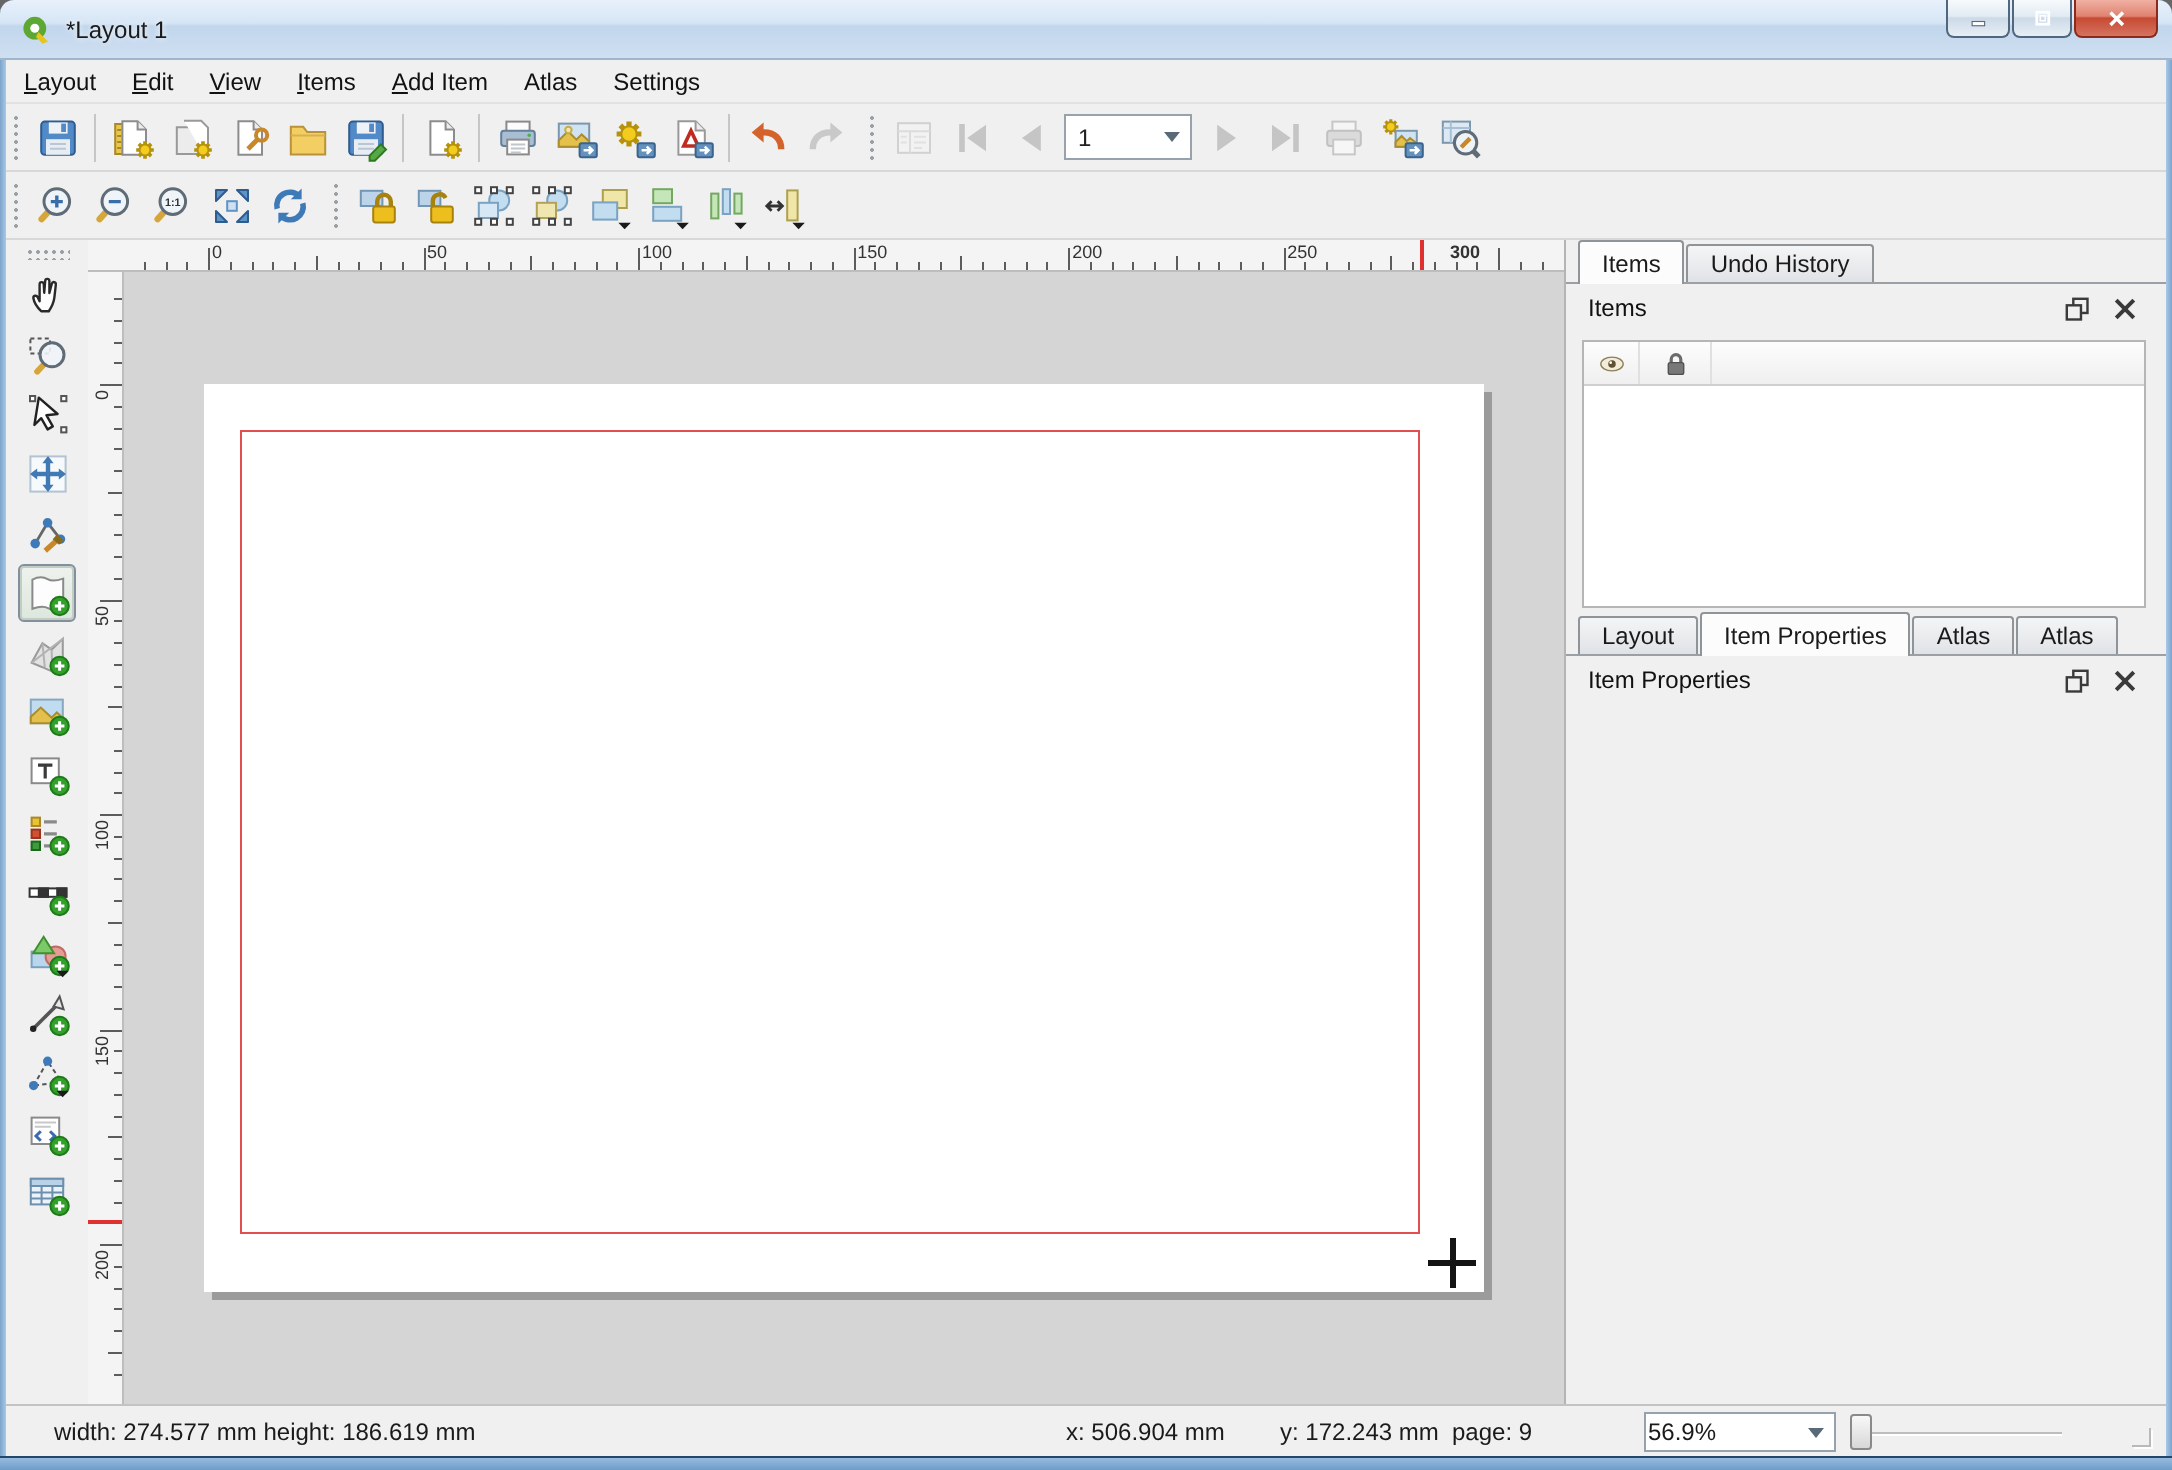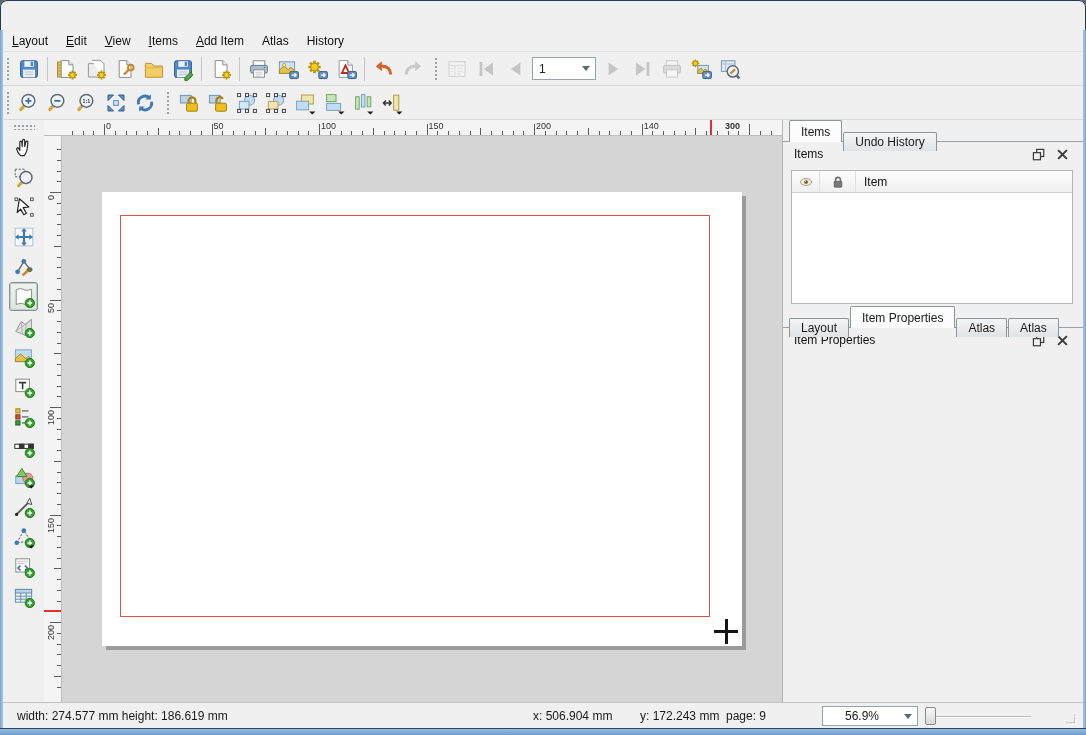--- a/index.html
+++ b/index.html
@@ -54,58 +54,84 @@
   .hmarker{position:absolute;top:0;bottom:0;width:2px;background:#e03030;}
   .vmarker{position:absolute;left:0;right:0;height:2px;background:#e03030;}
   .canvas{position:absolute;left:62px;top:136px;width:720px;height:566px;background:#d5d5d5;overflow:hidden;}
   .page{position:absolute;left:40px;top:56px;width:640px;height:454px;background:#fff;box-shadow:4px 4px 0 #9b9b9b;}
   .rubber{position:absolute;left:58px;top:79px;width:590px;height:402px;border:1px solid #e05050;}
   .crossh{position:absolute;left:652px;top:494px;width:24px;height:3px;background:#141414;}
   .crossv{position:absolute;left:663px;top:483px;width:3px;height:25px;background:#141414;}
   
   .rightpanel{position:absolute;left:782px;top:120px;width:301px;height:582px;background:#f0f0f0;border-left:1px solid #b4b4b4;}
   .tabrow{position:absolute;left:6px;right:4px;display:flex;z-index:3;}
-  .tab{height:19px;margin-top:12px;padding:2px 11px 0;font-size:12px;color:#1a1a1a;
+  .tab{height:19px;margin-top:2px;padding:2px 11px 0;font-size:12px;color:#1a1a1a;
     background:linear-gradient(#f4f5f6,#e0e3e6);border:1px solid #8f9499;border-bottom:none;border-radius:2px 2px 0 0;margin-right:1px;white-space:nowrap;}
   .tab.active{height:22px;margin-top:0;padding-top:4px;background:#fcfcfc;}
   .panelhdr{position:absolute;left:0;right:0;height:25px;background:#f0f0f0;border-top:1px solid #9aa0a6;z-index:1;}
   .panelhdr .ptitle{position:absolute;left:11px;top:0;line-height:25px;font-size:12px;color:#111;}
   .hdricons{position:absolute;right:12px;top:4px;display:flex;gap:7px;}
   .hdricons span{width:17px;height:17px;display:block;}
   .tree{position:absolute;left:8px;right:10px;top:50px;height:134px;background:#fff;border:1px solid #b6b6b6;}
   .treehdr{display:flex;height:22px;background:linear-gradient(#fdfdfd,#efefef);border-bottom:1px solid #cfcfcf;align-items:center;}
   .hcell{height:100%;display:flex;align-items:center;border-right:1px solid #e0e0e0;}
   .hcell.c0{width:28px;justify-content:center;} .hcell.c1{width:36px;justify-content:center;}
   .hcell.c2{flex:1;padding-left:8px;font-size:12px;color:#111;border-right:none;}
   .hcell span{width:16px;height:16px;display:block;}
   #tabs1{top:0;} #hdr1{top:21px;}
   #tabs2{top:186px;} #hdr2{top:207px;}
   
   .statusbar{position:absolute;left:3px;right:3px;top:702px;height:26px;background:#f0f0f0;border-top:1px solid #c3c3c3;font-size:12px;color:#1a1a1a;}
   .statusbar .st{position:absolute;top:0;line-height:26px;white-space:nowrap;}
   .zoomcombo{position:absolute;left:819px;top:3px;width:96px;height:20px;background:#fff;border:1px solid #98a2ac;display:flex;align-items:center;font-size:12px;}
-  .zoomcombo .zval{flex:1;padding-left:22px;}
+  .zoomcombo .zval{flex:1;padding-left:1px;}
   .sldtrack{position:absolute;left:922px;top:13px;width:106px;height:2px;background:#bdbdbd;border-bottom:1px solid #fff;}
   .sldhandle{position:absolute;left:922px;top:4px;width:11px;height:18px;border:1px solid #8a8a8a;border-radius:2px;background:linear-gradient(#f8f8f8,#d8d8d8);}
   .grip{position:absolute;right:6px;bottom:3px;width:13px;height:13px;}
 </style>
 </head>
 <body>
 
 <div class="window">
 
+  <div class="titlebar">
+    <span class="applogo"><svg viewBox="0 0 24 24" width="100%" height="100%">
+          <circle cx="11.2" cy="10.8" r="7.6" fill="#5da832"></circle>
+          <circle cx="11.2" cy="10.8" r="3" fill="#fff"></circle>
+          <path d="M13.6 13.4l6.4 6.2-3.6 1.6-4.4-4.6z" fill="#e7c51e"></path>
+        </svg></span>
+    <span class="title-text">*Layout 1</span>
+    <div class="winbtns" id="winbtns">
+        <div class="winbtn min">
+          <svg viewBox="0 0 24 24" width="100%" height="100%">
+            <rect x="6.5" y="14" width="10" height="3.4" fill="#fff" stroke="#5a6a7a" stroke-width="0.9"></rect>
+          </svg>
+        </div>
+        <div class="winbtn res">
+          <svg viewBox="0 0 24 24" width="100%" height="100%">
+            <rect x="7" y="6.6" width="9.6" height="9.6" fill="none" stroke="#fff" stroke-width="2.2"></rect>
+            <rect x="9.8" y="9.4" width="4" height="4" fill="none" stroke="#fff" stroke-width="1.2"></rect>
+          </svg>
+        </div>
+        <div class="winbtn cls">
+          <svg viewBox="0 0 24 24" width="100%" height="100%">
+            <path d="M6.8 6.8l10 10M16.8 6.8l-10 10" stroke="#fff" stroke-width="2.8"></path>
+          </svg>
+        </div>
+      </div>
+  </div>
 
   <div class="menubar" id="menubar">
       <div class="menu-item"><u>L</u>ayout</div>
       <div class="menu-item"><u>E</u>dit</div>
       <div class="menu-item"><u>V</u>iew</div>
       <div class="menu-item"><u>I</u>tems</div>
       <div class="menu-item"><u>A</u>dd Item</div>
       <div class="menu-item">Atlas</div>
-      <div class="menu-item">History</div>
+      <div class="menu-item">Settings</div>
     </div>
 
   <div class="tbrow" id="tb1">
       <div class="tbgroup">
         <div class="tbhandle"></div>
         <div class="tbtn">
           <span class="icn"><svg viewBox="0 0 24 24" width="100%" height="100%">
               <rect x="3.6" y="3.8" width="16.8" height="16.6" rx="1.8" fill="#5289c7" stroke="#2f5c8f"></rect>
               <rect x="7.4" y="4.2" width="9.4" height="5.6" fill="#eef2f7"></rect>
               <rect x="13.6" y="4.8" width="2.4" height="4.2" fill="#5289c7"></rect>
@@ -601,21 +627,21 @@
       <div class="htick" style="left: 500.9px; height: 4px;"></div>
       <div class="htick" style="left: 511.6px; height: 4px;"></div>
       <div class="htick" style="left: 522.4px; height: 4px;"></div>
       <div class="htick" style="left: 533.1px; height: 4px;"></div>
       <div class="htick" style="left: 543.9px; height: 7px;"></div>
       <div class="htick" style="left: 554.6px; height: 4px;"></div>
       <div class="htick" style="left: 565.4px; height: 4px;"></div>
       <div class="htick" style="left: 576.1px; height: 4px;"></div>
       <div class="htick" style="left: 586.9px; height: 4px;"></div>
       <div class="htick" style="left: 597.6px; height: 11px;"></div>
-      <div class="hlabel" style="left: 599.65px;">140</div>
+      <div class="hlabel" style="left: 599.65px;">250</div>
       <div class="htick" style="left: 608.4px; height: 4px;"></div>
       <div class="htick" style="left: 619.2px; height: 4px;"></div>
       <div class="htick" style="left: 629.9px; height: 4px;"></div>
       <div class="htick" style="left: 640.7px; height: 4px;"></div>
       <div class="htick" style="left: 651.4px; height: 7px;"></div>
       <div class="htick" style="left: 662.2px; height: 4px;"></div>
       <div class="htick" style="left: 672.9px; height: 4px;"></div>
       <div class="htick" style="left: 683.7px; height: 4px;"></div>
       <div class="htick" style="left: 694.4px; height: 4px;"></div>
       <div class="htick" style="left: 705.2px; height: 11px;"></div>
@@ -716,21 +742,20 @@
                 <circle cx="12" cy="12" r="2.8" fill="#5f5232"></circle>
                 <circle cx="11" cy="11" r="1" fill="#fff"></circle>
               </svg></span>
           </div>
           <div class="hcell c1">
             <span><svg viewBox="0 0 24 24" width="100%" height="100%">
                 <path d="M8.4 11.2V8.6a3.6 3.6 0 0 1 7.2 0v2.6" fill="none" stroke="#6b6b6b" stroke-width="2.4"></path>
                 <rect x="6.2" y="11" width="11.6" height="8.8" rx="1.4" fill="#787878" stroke="#4f4f4f"></rect>
               </svg></span>
           </div>
-          <div class="hcell c2">Item</div>
         </div>
     </div>
     <div class="tabrow" id="tabs2">
         <div class="tab">Layout</div>
         <div class="tab active">Item Properties</div>
         <div class="tab">Atlas</div>
         <div class="tab">Atlas</div>
       </div>
     <div class="panelhdr" id="hdr2">
       <span class="ptitle">Item Properties</span>
@@ -740,21 +765,21 @@
               <rect x="4.8" y="9.4" width="10" height="10" fill="#f0f0f0" stroke="#3a3a3a" stroke-width="1.7"></rect>
             </svg></span>
         <span><svg viewBox="0 0 24 24" width="100%" height="100%">
               <path d="M5.8 5.8l12.4 12.4M18.2 5.8L5.8 18.2" stroke="#3a3a3a" stroke-width="2.8"></path>
             </svg></span>
       </div>
     </div>
   </div>
 
   <div class="statusbar">
-    <span class="st" style="left:14px">width: 274.577 mm height: 186.619 mm</span>
+    <span class="st" style="left:24px">width: 274.577 mm height: 186.619 mm</span>
     <span class="st" style="left:530px">x: 506.904 mm</span>
     <span class="st" style="left:637px">y: 172.243 mm</span>
     <span class="st" style="left:723px">page: 9</span>
     <div class="zoomcombo">
       <span class="zval">56.9%</span>
       <span class="ccaret"></span>
     </div>
     <div class="sldtrack"></div>
     <div class="sldhandle"></div>
     <div class="grip">

